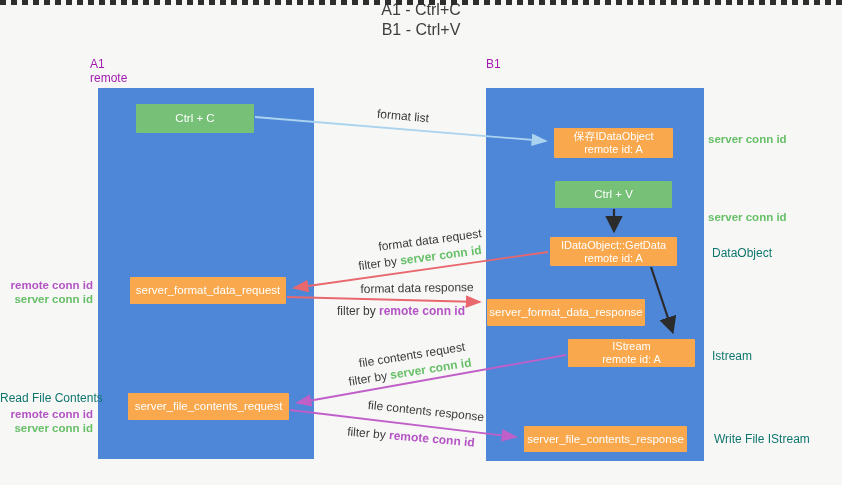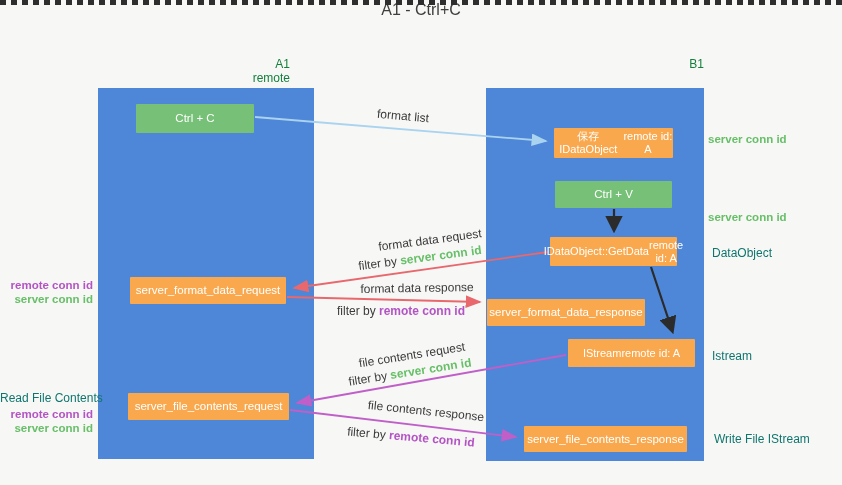--- a/index.html
+++ b/index.html
@@ -12,55 +12,56 @@
     color:#3b3b3b;
     overflow:hidden;
   }
   .abs { position:absolute; }
   .title {
     left:0; top:8; width:842px;
     text-align:center;
     font-size:16px; line-height:20px; color:#3e3e3e;
   }
   .lane-header {
-    text-align:right; font-size:12px; line-height:14px; color:#15803d;
+    text-align:left; font-size:12px; line-height:14px; color:#a21caf;
   }
   .lane {
     background:#4e86d8;
   }
   .dashline {
     left:0; top:169; width:842px; height:5px;
     background:repeating-linear-gradient(to right, #2e2e2e 0 6px, transparent 6px 11px);
   }
   .node {
     display:flex; align-items:center; justify-content:center;
     text-align:center; color:#ffffff;
     font-size:11.5px; line-height:13px;
     border-radius:1px;
   }
   .node.green { background:#77c077; }
   .node.orange { background:#f9a84d; }
-  .two-line { flex-direction:row; font-size:11px; }
+  .two-line { flex-direction:column; font-size:11px; }
   .side-note { font-size:12px; color:#0f766e; white-space:nowrap; }
   .conn-green { color:#67bf68; font-weight:bold; font-size:11.5px; white-space:nowrap; }
   .conn-purple { color:#b454c4; font-weight:bold; font-size:11.5px; white-space:nowrap; }
   .left-block { left:0; width:93px; text-align:right; line-height:14px; }
   .arrow-label {
     font-size:12px; color:#3b3b3b; white-space:nowrap;
     transform-origin:center;
   }
   .arrow-label .g { color:#67bf68; font-weight:bold; }
   .arrow-label .p { color:#b454c4; font-weight:bold; }
   svg.overlay { position:absolute; left:0; top:0; width:842px; height:485px; pointer-events:none; }
 </style>
 </head>
 <body>
 
 <div class="abs title">
   <div>A1 - Ctrl+C</div>
+  <div>B1 - Ctrl+V</div>
 </div>
 
 <div class="abs lane-header" style="left:90px; top:57px; width:200px;">
   <div>A1</div>
   <div>remote</div>
 </div>
 <div class="abs lane-header" style="left:486px; top:57px; width:218px;">
   <div>B1</div>
 </div>
 

